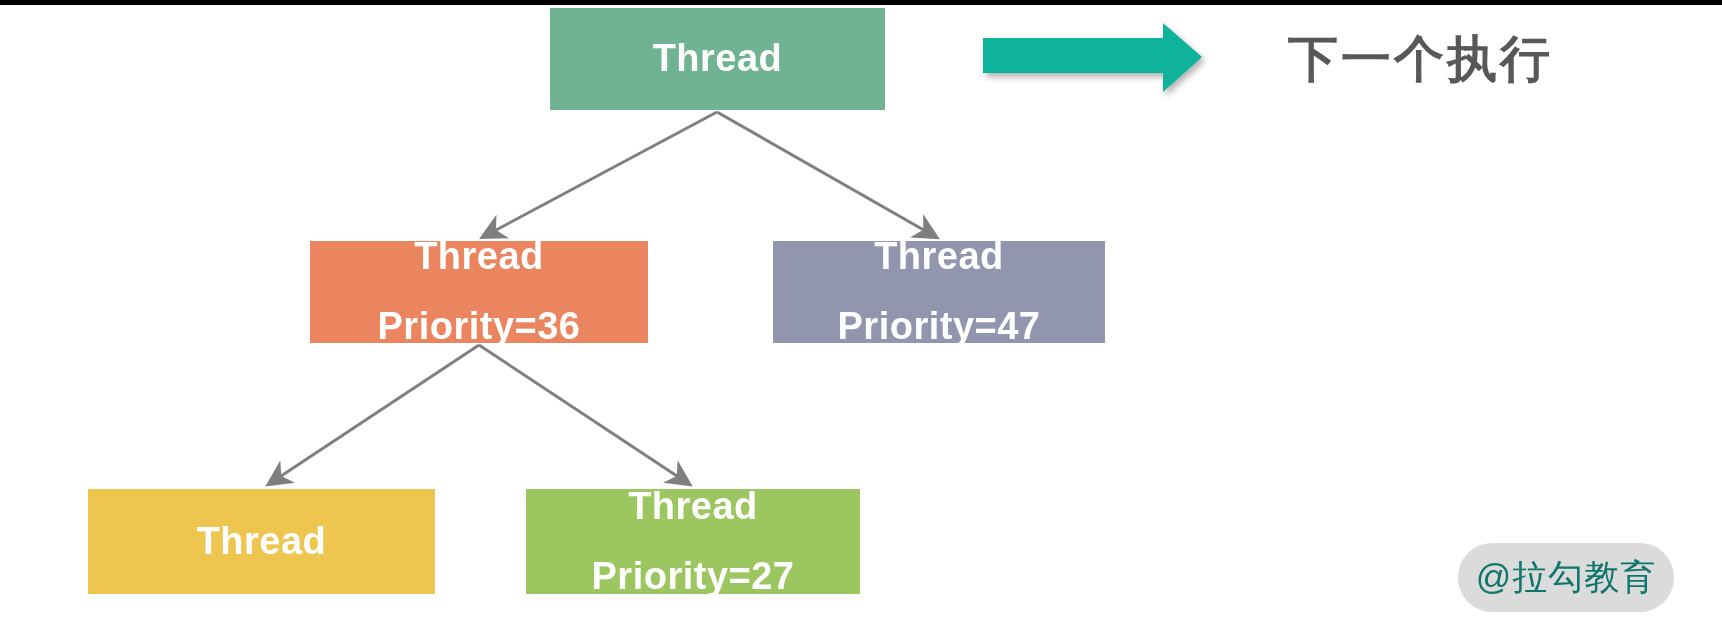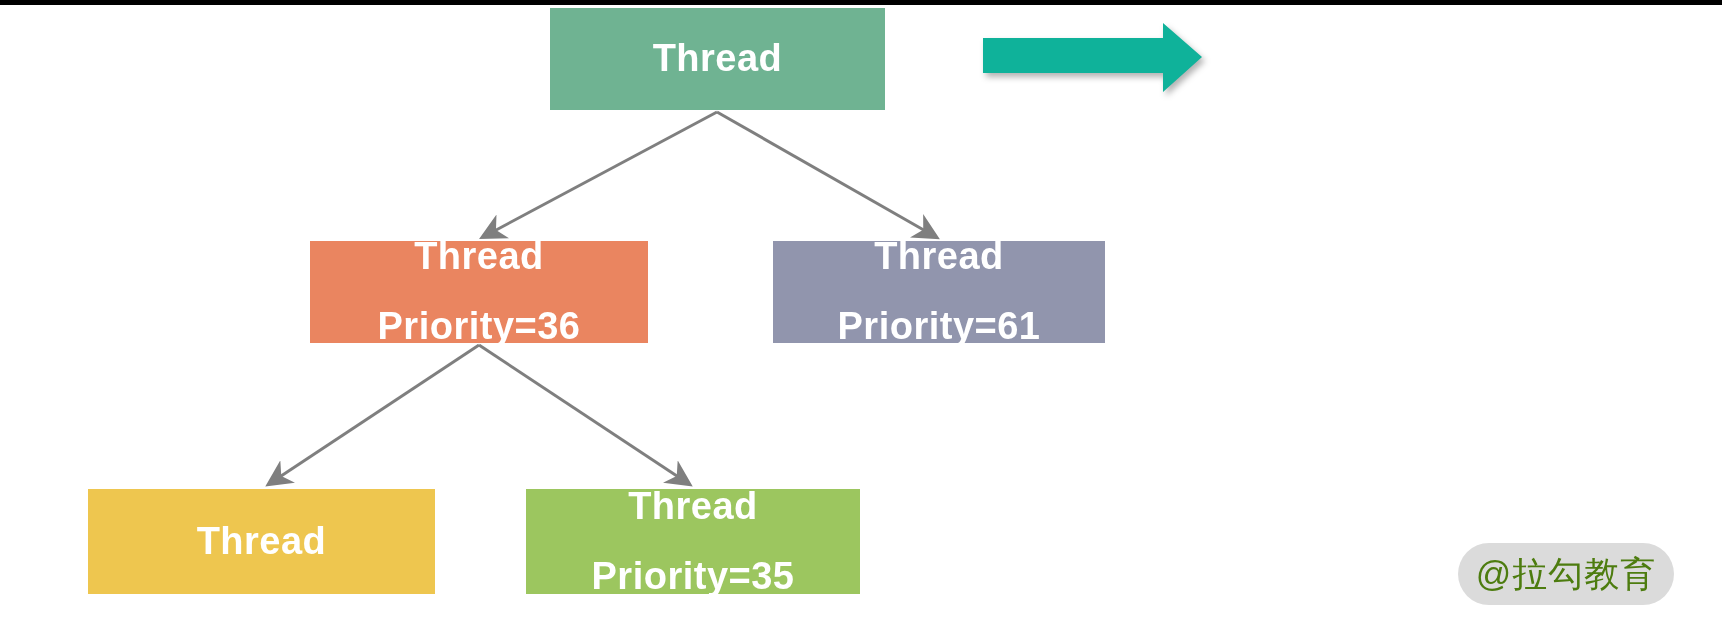--- a/index.html
+++ b/index.html
@@ -23,24 +23,24 @@
   .node-p12  { left:88px;  top:489px; width:347px; height:105px; }
   .node-p27  { left:526px; top:489px; width:334px; height:105px; }
 
   .legend-label {
     position:absolute; left:1288px; top:26px; width:420px;
     font-size:50px; font-weight:700; color:#595757; letter-spacing:3px;
     white-space:nowrap;
   }
 
   .watermark {
-    position:absolute; left:1458px; top:543px; width:216px; height:62px;
+    position:absolute; left:1458px; top:543px; width:216px; height:69px;
     background:#dbdbdb; border-radius:34px;
     display:flex; align-items:center; justify-content:center;
-    color:#4d7c0f; font-size:35px; letter-spacing:1px;
+    color:#0f766e; font-size:35px; letter-spacing:1px;
   }
 
   .arrow-shadow { filter: drop-shadow(3px 4px 3px rgba(0,0,0,0.30)); }
 </style>
 </head>
 <body>
 
 <div class="canvas">
 
   <div class="topbar"></div>
@@ -63,30 +63,31 @@
     <span>Thread</span>
   </div>
 
   <div class="node node-p56" style="background-color: rgb(234, 133, 96);">
     <span>Thread</span>
     <span>Priority=36</span>
   </div>
 
   <div class="node node-p33" style="background-color: rgb(145, 149, 173);">
     <span>Thread</span>
-    <span>Priority=61</span>
+    <span>Priority=47</span>
   </div>
 
   <div class="node node-p12" style="background-color: rgb(238, 198, 79);">
     <span>Thread</span>
   </div>
 
   <div class="node node-p27" style="background-color: rgb(156, 198, 95);">
     <span>Thread</span>
-    <span>Priority=35</span>
+    <span>Priority=27</span>
   </div>
 
+  <div class="legend-label" style="color: rgb(89, 87, 87);">下一个执行</div>
 
   <div class="watermark">
     <span>@拉勾教育</span>
   </div>
 
 </div>
 
 </body></html>

